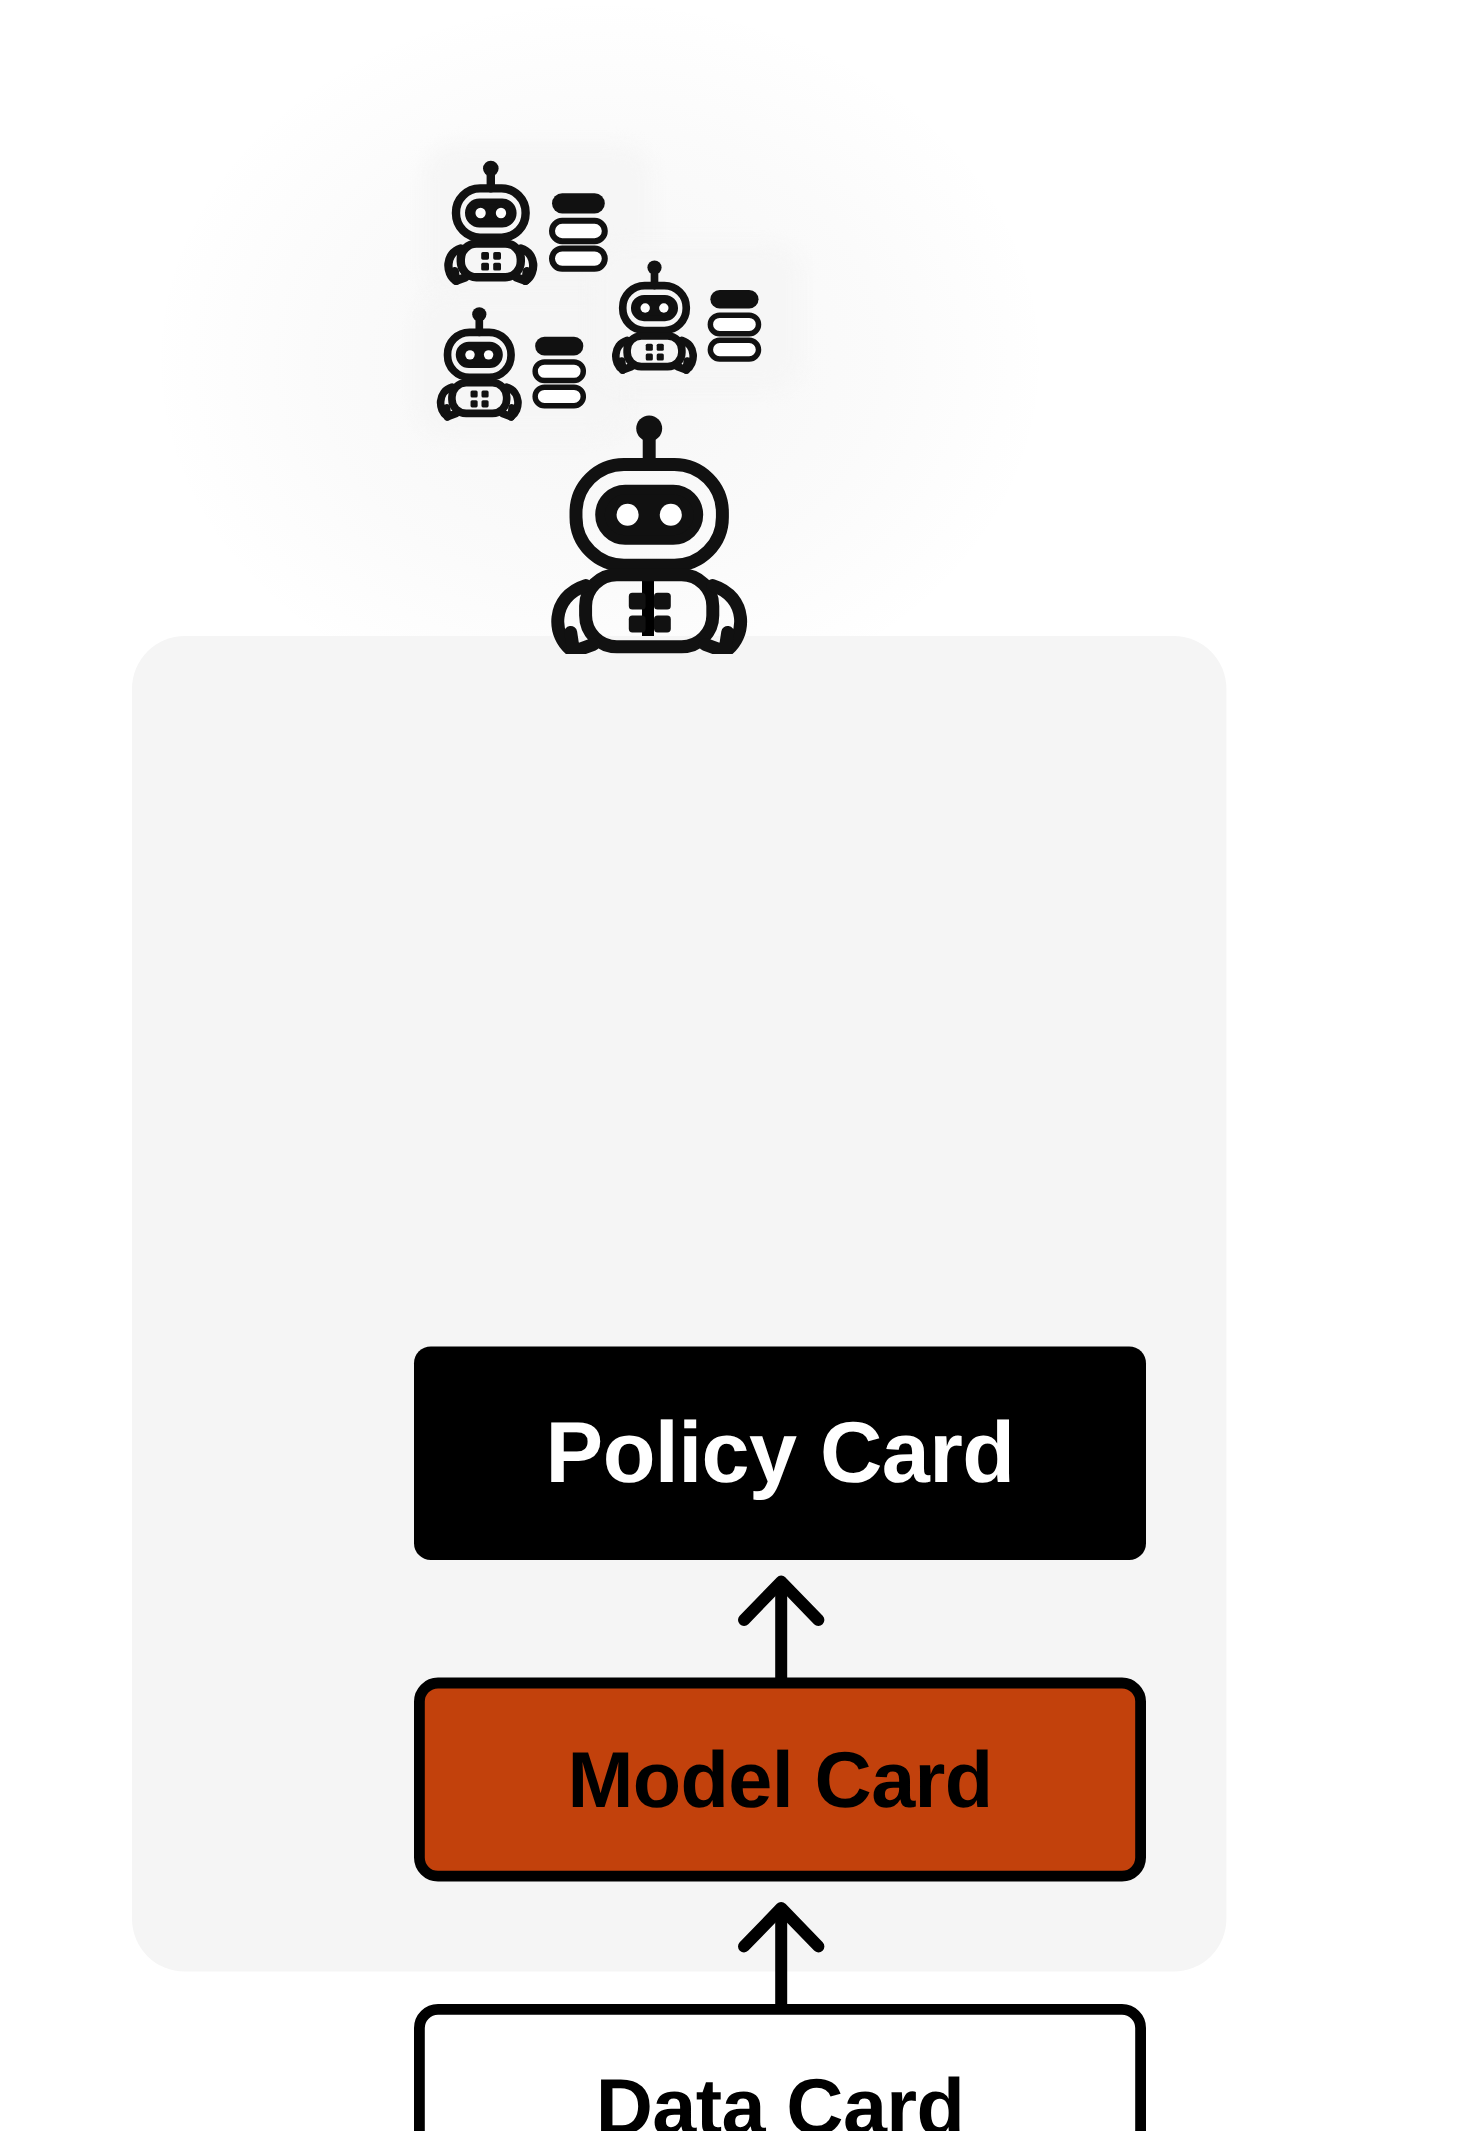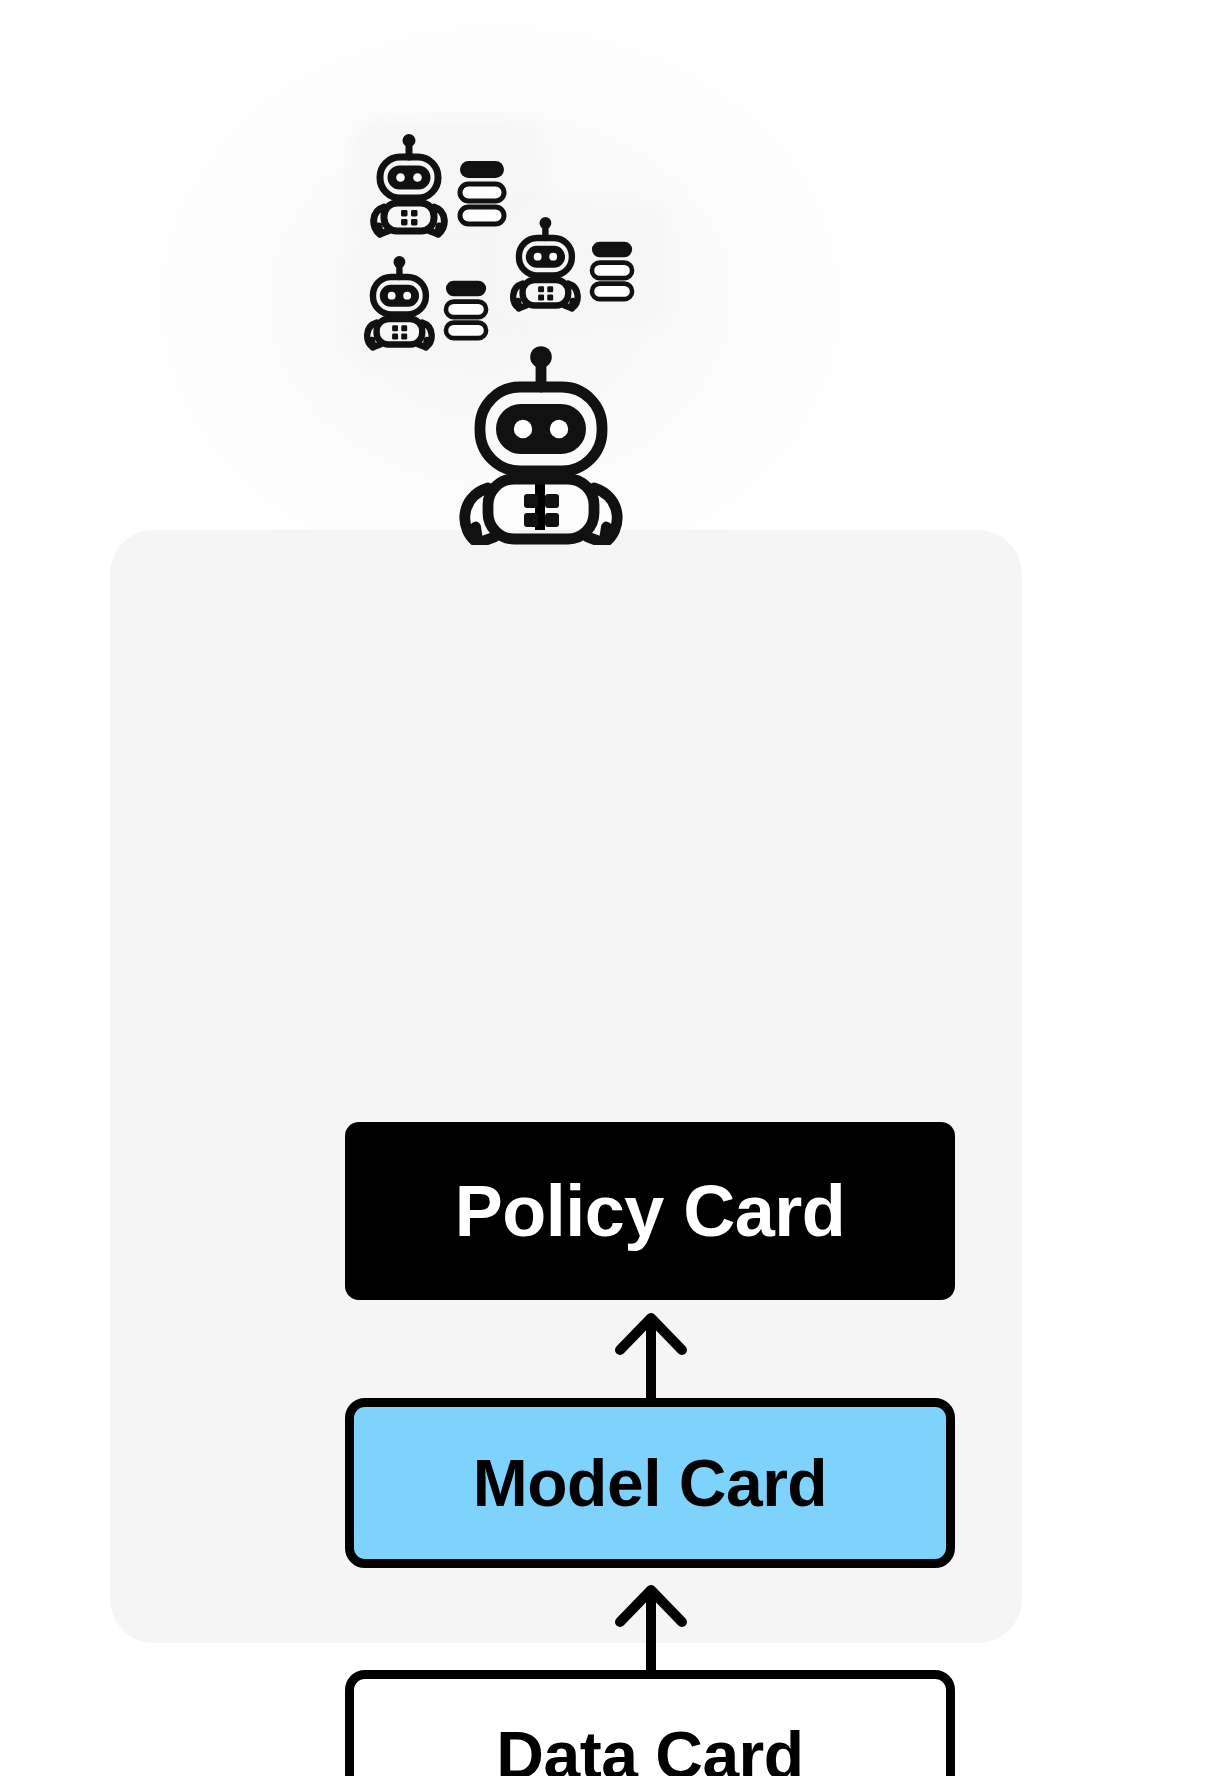--- a/index.html
+++ b/index.html
@@ -56,21 +56,21 @@
 
   .card-policy {
     top: 592px; height: 178px;
     background: #000000;
     border-radius: 14px;
   }
   .card-policy .card-label { color: #ffffff; font-size: 72px; }
 
   .card-model {
     top: 868px; height: 170px;
-    background: #7dd3fc;
+    background: #c2410c;
     border: 9px solid #000000;
     border-radius: 20px;
   }
   .card-model .card-label { color: #000000; font-size: 66px; }
 
   .card-data {
     top: 1140px; height: 170px;
     background: #ffffff;
     border: 9px solid #000000;
     border-radius: 20px;

